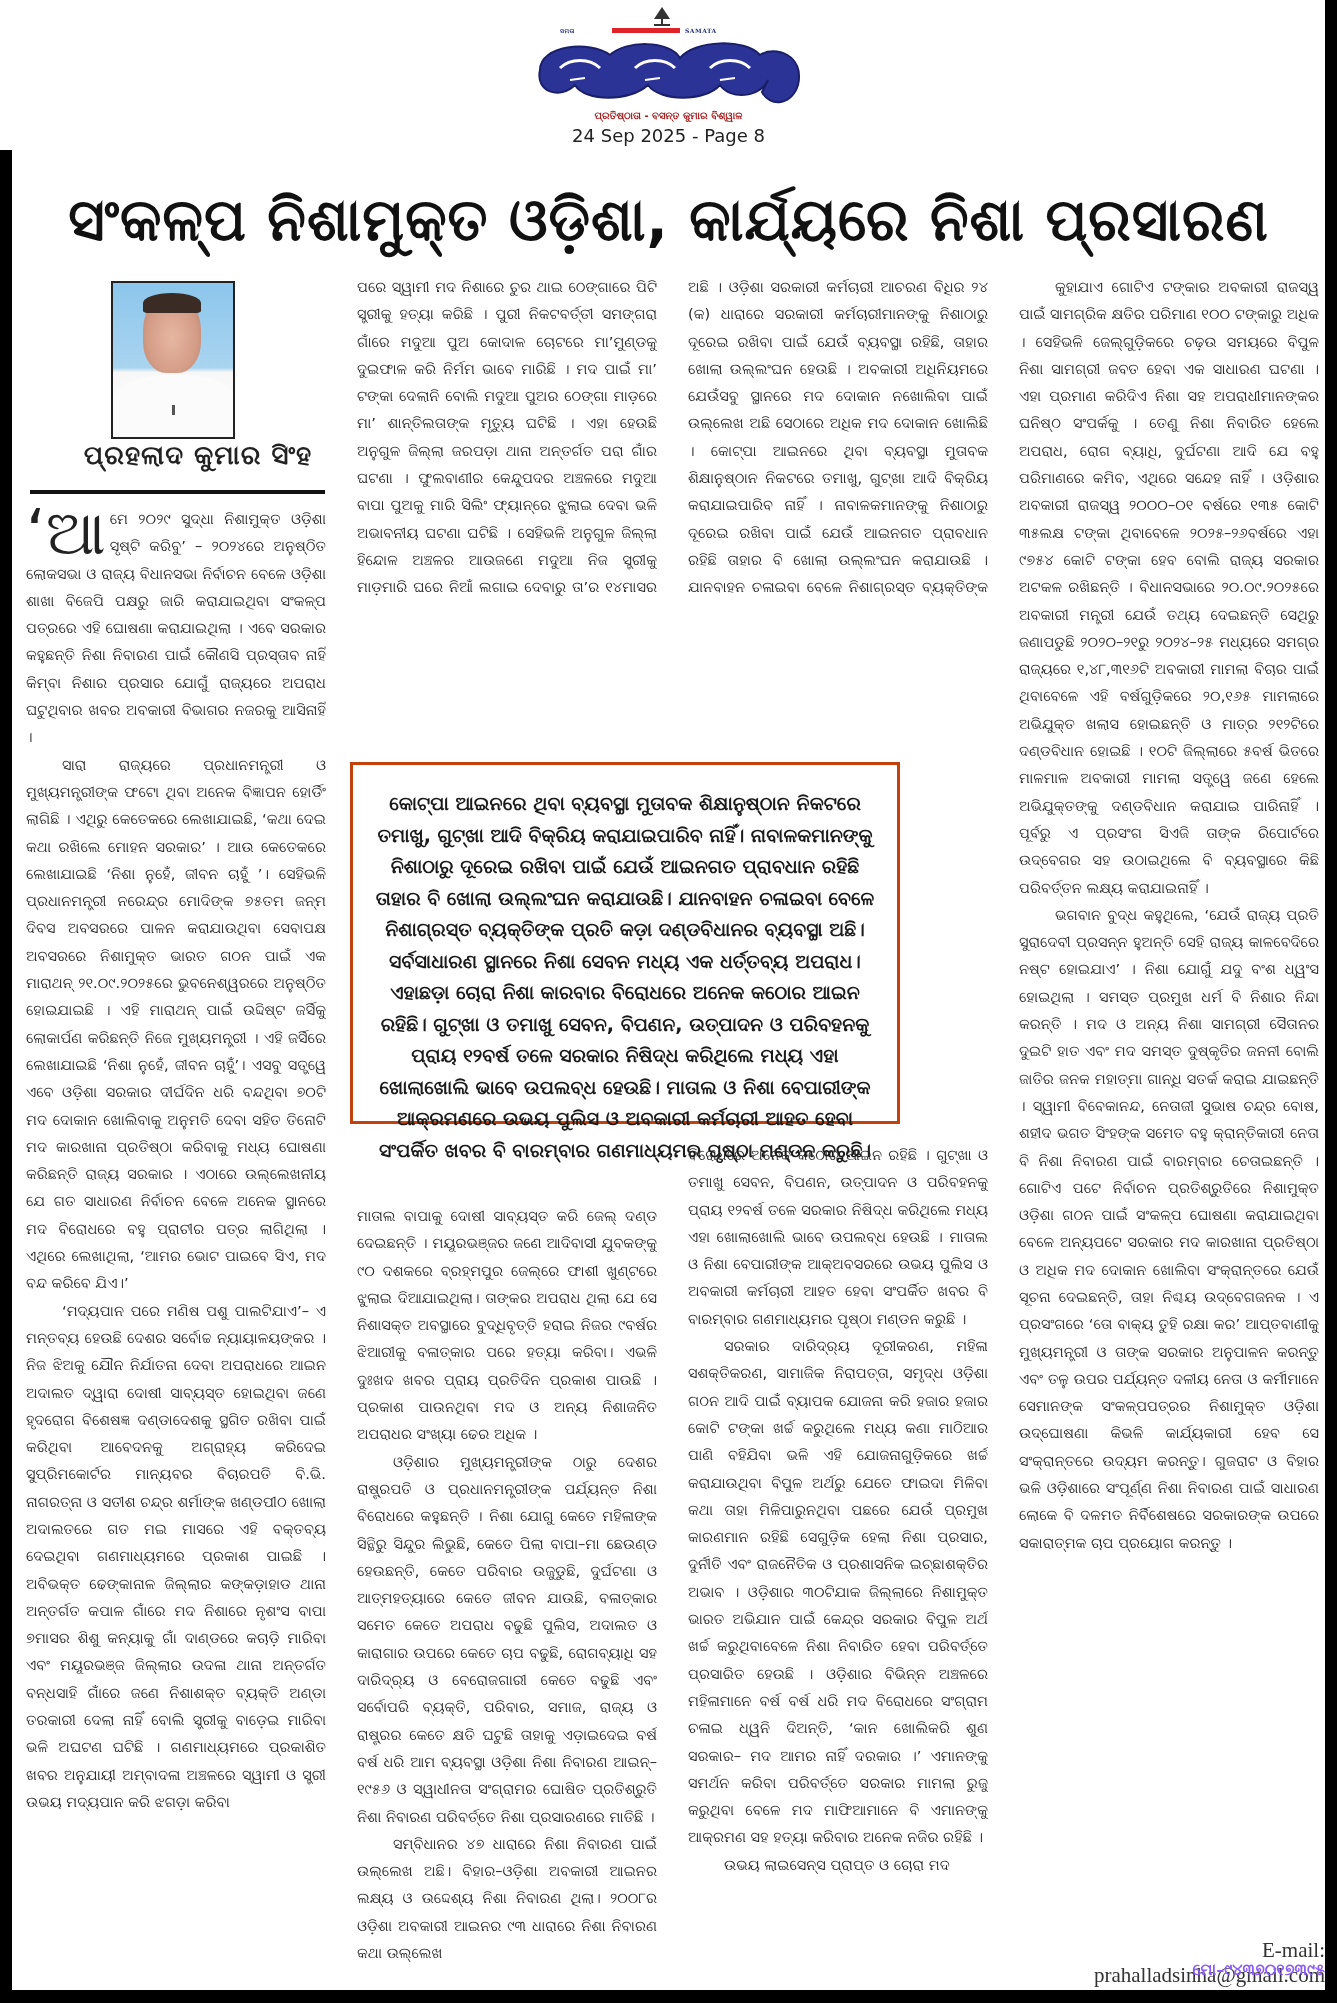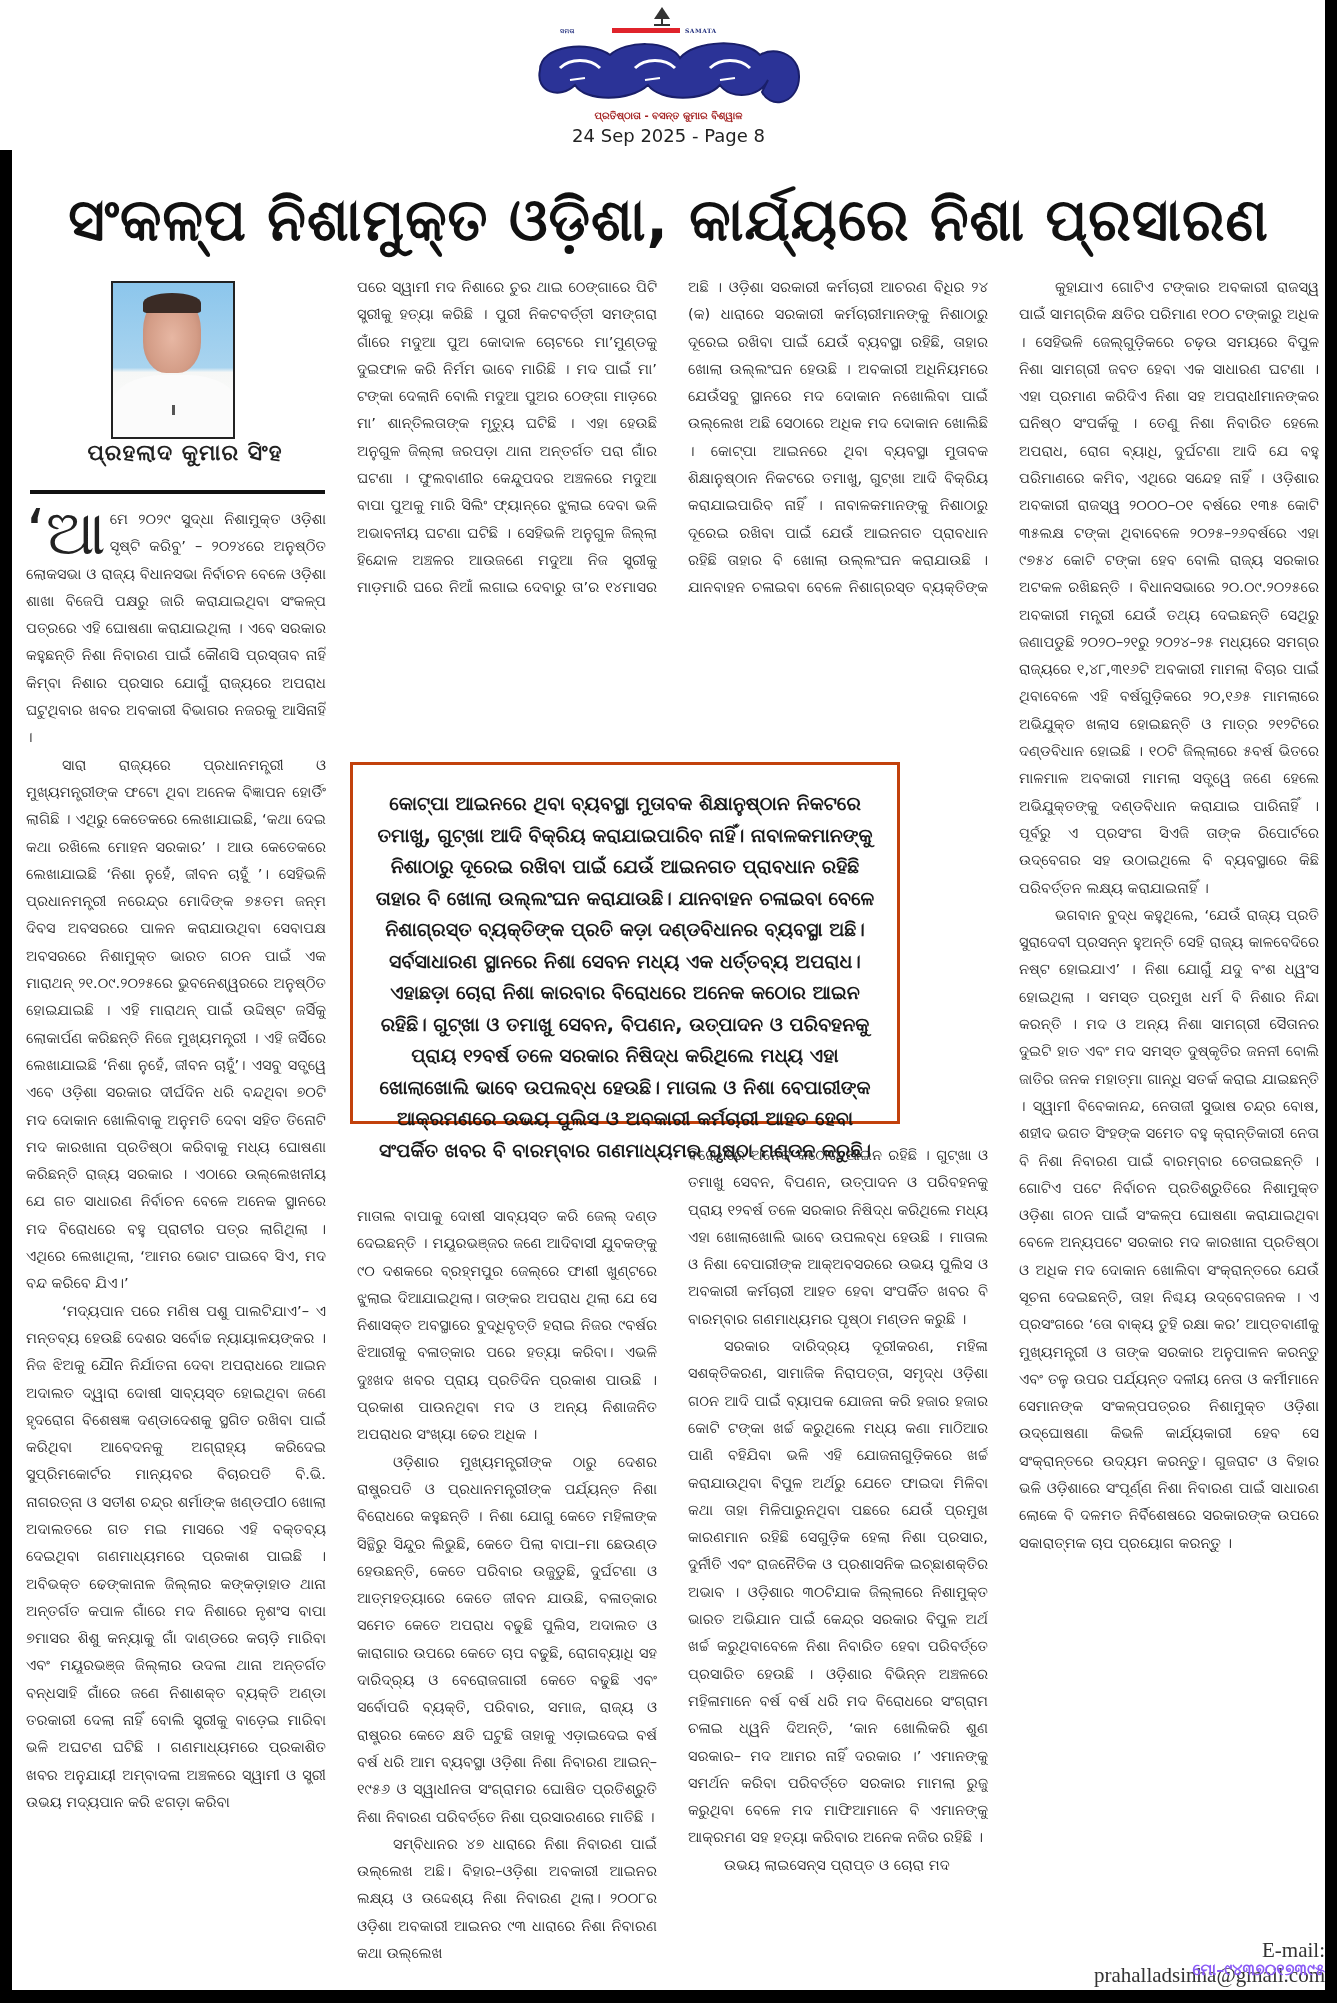--- a/index.html
+++ b/index.html
@@ -55,22 +55,22 @@
   .photo .hair {
     position: absolute; left: 30px; top: 10px; width: 58px; height: 20px; border-radius: 50% 50% 10% 10%;
     background: #3a2b25;
   }
   .photo .shirt {
     position: absolute; left: 0; top: 92px; width: 124px; height: 70px;
     background: #fbfbfb; border-radius: 40% 40% 0 0;
   }
   .photo .button { position: absolute; left: 59px; top: 122px; width: 3px; height: 10px; background: #555; }
   .author-name {
-    position: absolute; left: 40px; top: 440px; width: 290px; text-align: center;
-    font-size: 22px; font-weight: bold; color: #222; letter-spacing: 1px;
+    position: absolute; left: 53px; top: 440px; width: 290px; text-align: center;
+    font-size: 26px; font-weight: bold; color: #222; letter-spacing: 1px;
   }
   .author-rule { position: absolute; left: 30px; top: 490px; width: 295px; height: 4px; background: #111; }
 
   
   .col {
     position: absolute; font-family: "DejaVu Sans", sans-serif; font-size: 14.6px; line-height: 27.3px;
     color: #262626; text-align: justify; overflow: hidden;
   }
   .col p { text-indent: 0; }
   .col p.indent { text-indent: 36px; }

